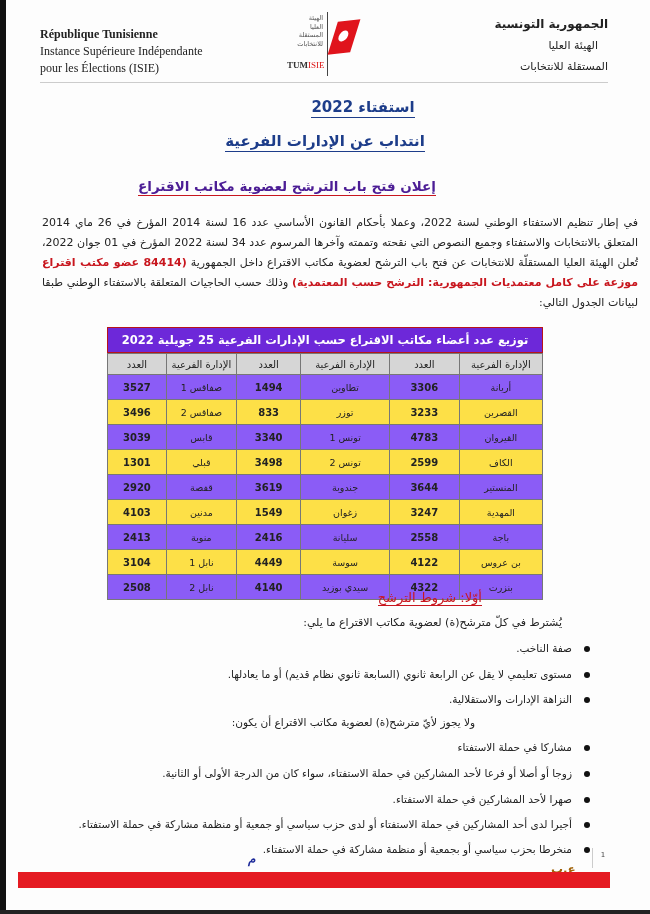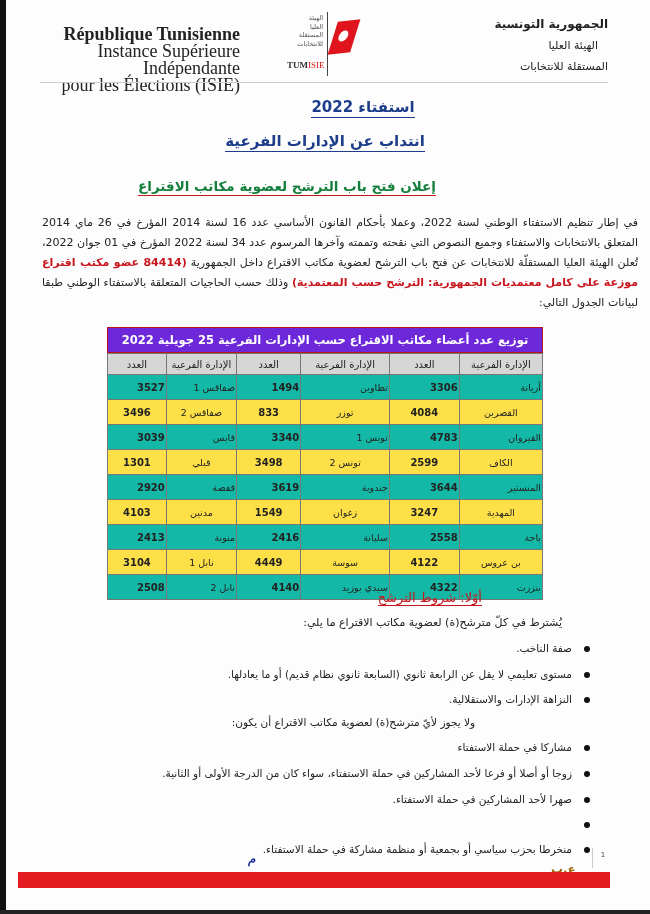--- a/index.html
+++ b/index.html
@@ -4,22 +4,22 @@
 <style>
   html, body { margin:0; padding:0; }
   body {
     width:650px; height:914px; position:relative; overflow:hidden;
     background:#fdfdfd; font-family:"DejaVu Sans", sans-serif; color:#1a1a1a;
   }
   .left-edge { position:absolute; left:0; top:0; width:6px; height:914px; background:#111; }
   .bottom-edge { position:absolute; left:0; bottom:0; width:650px; height:4px; background:#222; }
 
   
-  .hdr-fr { position:absolute; left:40px; top:26px; width:200px; text-align:right;
-    font-family:"Liberation Serif", serif; font-size:18px; line-height:17px; color:#222; }
+  .hdr-fr { position:absolute; left:40px; top:26px; width:200px; text-align:left;
+    font-family:"Liberation Serif", serif; font-size:12px; line-height:17px; color:#222; }
   .hdr-fr .b { font-weight:bold; }
   .hdr-ar { position:absolute; right:42px; top:14px; width:160px; text-align:right; direction:rtl;
     font-family:"DejaVu Sans", sans-serif; font-size:11px; color:#222; }
   .hdr-ar div { line-height:21px; }
   .hdr-ar .b { font-weight:bold; font-size:12px; }
   .hdr-ar .ind { padding-right:10px; }
   .logo { position:absolute; left:285px; top:12px; width:90px; height:62px; }
   .logo-ar { position:absolute; left:0; top:2px; width:38px; text-align:right; direction:rtl;
     font-size:6.5px; line-height:8.5px; color:#555; }
   .logo-tum { position:absolute; left:2px; top:48px; font-family:"Liberation Serif", serif; font-size:9px; color:#333; }
@@ -29,38 +29,38 @@
   .logo-flag:after { content:""; position:absolute; left:6px; top:9px; width:10px; height:10px; border-radius:50%; background:#fff; }
   .hdr-rule { position:absolute; left:40px; top:82px; width:568px; height:1px; background:#ccc; }
 
   
   .t1 { position:absolute; left:0; width:650px; top:98px; text-align:center; direction:rtl;
     font-weight:bold; font-size:15px; color:#1d3d8a;margin-left:38px; }
   .t1 span, .t2 span { border-bottom:1.5px solid #1d3d8a; padding-bottom:1px; }
   .t2 { position:absolute; left:0; width:650px; top:132px; text-align:center; direction:rtl;
     font-weight:bold; font-size:15px; color:#1d3d8a; }
   .t3 { position:absolute; left:0; width:574px; top:178px; text-align:center; direction:rtl;
-    font-weight:bold; font-size:13.5px; color:#15803d; }
+    font-weight:bold; font-size:13.5px; color:#4c1d95; }
   .t3 span { border-bottom:1.5px solid #c8161e; padding-bottom:1px; }
 
   
   .intro { position:absolute; left:42px; top:213px; width:596px; direction:rtl; text-align:justify;
     font-size:11px; line-height:20px; color:#222; }
   .intro .red { color:#c8161e; font-weight:bold; }
 
   
   .tbl-wrap { position:absolute; left:107px; top:327px; width:436px; }
   .tbl-title { background:#6d28d9; color:#fff; text-align:center; direction:rtl;
     font-weight:bold; font-size:11.5px; height:24px; line-height:24px; border:1px solid #b8141a; }
   table { border-collapse:collapse; width:100%; direction:rtl; font-size:10px; }
   th { background:#d6d6d6; font-weight:normal; height:18px; border:1px solid #777; font-size:10px; color:#222; }
   td { border:1px solid #777; height:22px; text-align:center; color:#222; }
   td.num { font-weight:bold; }
   td.name { font-size:9.5px; }
-  tr.odd td { background:#14b8a6;text-align:right; }
+  tr.odd td { background:#8b5cf6; }
   tr.even td { background:#fde047; }
   th.c-name-a { width:84px; } th.c-num-a { width:70px; }
   th.c-name-b { width:90px; } th.c-num-b { width:64px; }
   th.c-name-c { width:70px; } th.c-num-c { width:58px; }
 
   
   .sec-title { position:absolute; right:168px; top:590px; direction:rtl; color:#c8161e;
     font-size:13px; }
   .sec-title span { border-bottom:1.2px solid #c8161e; }
   .sec-lead { position:absolute; right:88px; top:616px; direction:rtl; font-size:11px; color:#222; }
@@ -127,21 +127,21 @@
       <tr class="odd">
         <td class="name">أريانة</td>
         <td class="num">3306</td>
         <td class="name">تطاوين</td>
         <td class="num">1494</td>
         <td class="name">صفاقس 1</td>
         <td class="num">3527</td>
       </tr>
       <tr class="even">
         <td class="name">القصرين</td>
-        <td class="num">4084</td>
+        <td class="num">3233</td>
         <td class="name">توزر</td>
         <td class="num">833</td>
         <td class="name">صفاقس 2</td>
         <td class="num">3496</td>
       </tr>
       <tr class="odd">
         <td class="name">القيروان</td>
         <td class="num">4783</td>
         <td class="name">تونس 1</td>
         <td class="num">3340</td>
@@ -205,20 +205,20 @@
 
 <div class="cond" style="top:642px"><span class="dot"></span><span>صفة الناخب.</span></div>
 <div class="cond" style="top:668px"><span class="dot"></span><span>مستوى تعليمي لا يقل عن الرابعة ثانوي (السابعة ثانوي نظام قديم) أو ما يعادلها.</span></div>
 <div class="cond" style="top:693px"><span class="dot"></span><span>النزاهة الإدارات والاستقلالية.</span></div>
 
 <div class="note">ولا يجوز لأيّ مترشح(ة) لعضوية مكاتب الاقتراع أن يكون:</div>
 
 <div class="cond" style="top:741px"><span class="dot"></span><span>مشاركا في حملة الاستفتاء</span></div>
 <div class="cond" style="top:767px"><span class="dot"></span><span>زوجا أو أصلا أو فرعا لأحد المشاركين في حملة الاستفتاء، سواء كان من الدرجة الأولى أو الثانية.</span></div>
 <div class="cond" style="top:793px"><span class="dot"></span><span>صهرا لأحد المشاركين في حملة الاستفتاء.</span></div>
-<div class="cond" style="top:818px"><span class="dot"></span></div>
+<div class="cond" style="top:818px"><span class="dot"></span><span>أجيرا لدى أحد المشاركين في حملة الاستفتاء أو لدى حزب سياسي أو جمعية أو منظمة مشاركة في حملة الاستفتاء.</span></div>
 <div class="cond" style="top:843px"><span class="dot"></span><span>منخرطا بحزب سياسي أو بجمعية أو منظمة مشاركة في حملة الاستفتاء.</span></div>
 
 <div class="hand1">م</div>
 <div class="hand2">ع.ب</div>
 <div class="pagebox">1</div>
 <div class="footer-bar"></div>
 <div class="bottom-edge"></div>
 
 </body></html>

